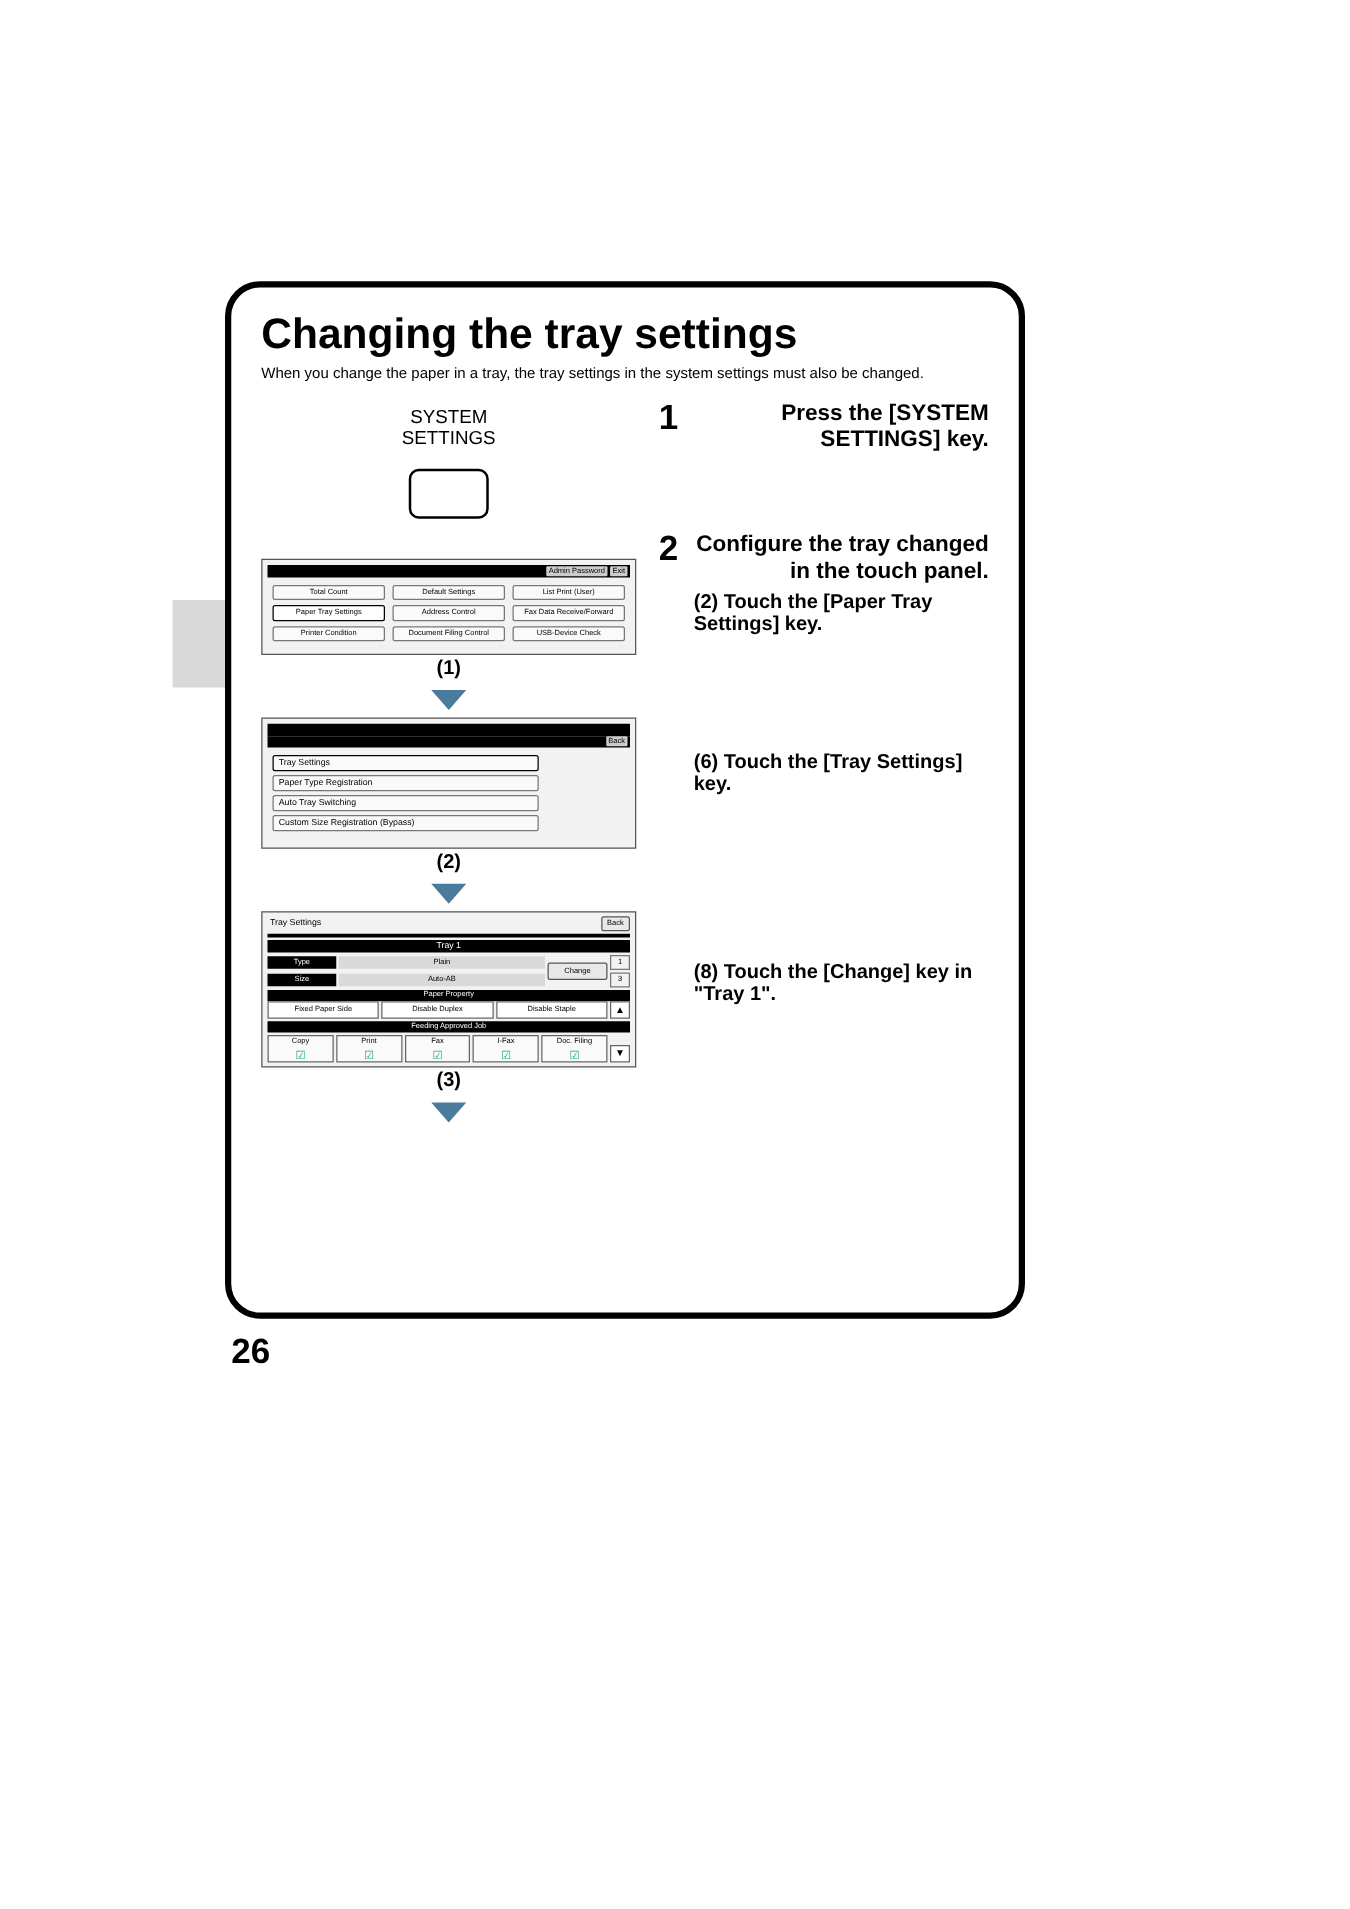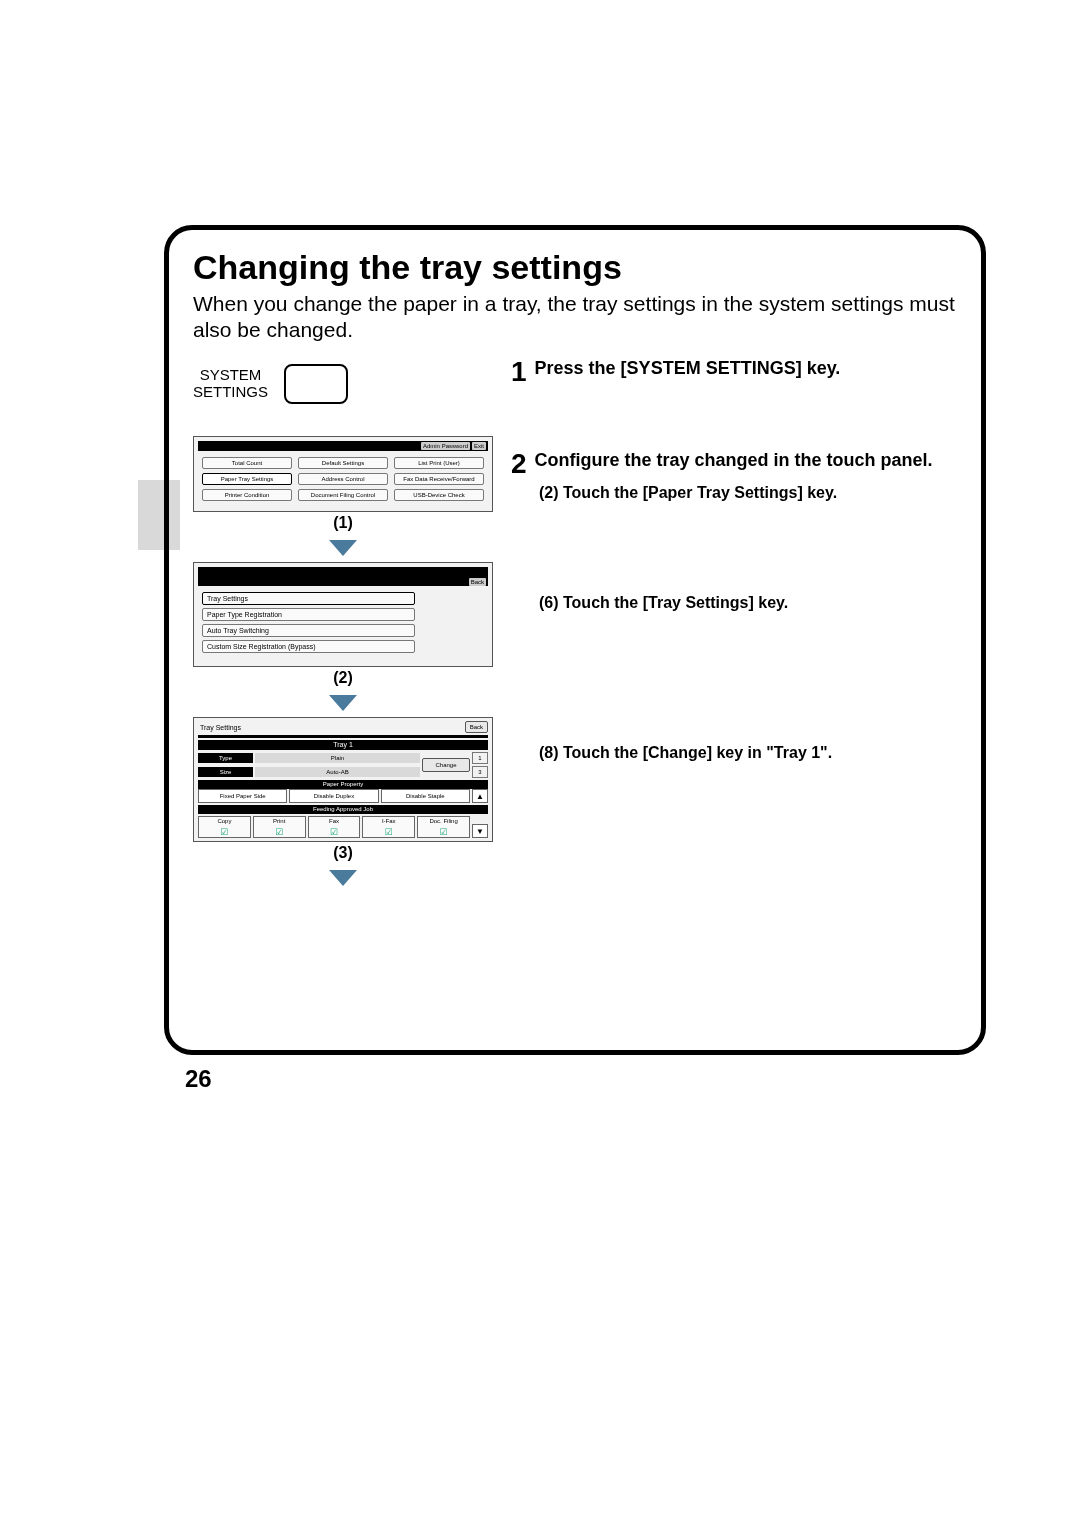--- a/index.html
+++ b/index.html
@@ -11,72 +11,72 @@
   }
   .page {
     width: 1080px;
     height: 1527px;
     position: relative;
     background: #fff;
     box-sizing: border-box;
   }
   .outer-frame {
     position: absolute;
-    left: 164px;
+    left: 180px;
     top: 225px;
-    width: 822px;
+    width: 640px;
     height: 830px;
     border: 5px solid #000;
     border-radius: 28px;
     box-sizing: border-box;
     padding: 18px 24px 20px 24px;
   }
   .side-tab {
     position: absolute;
     left: 138px;
     top: 480px;
     width: 42px;
     height: 70px;
     background: #d9d9d9;
   }
   .page-num {
     position: absolute;
     left: 185px;
     top: 1065px;
-    font-size: 24px;
+    font-size: 28px;
     font-weight: bold;
   }
   h1.title {
     margin: 0 0 4px 0;
     font-size: 34px;
     font-weight: bold;
   }
   .intro {
-    font-size: 21px;
+    font-size: 12px;
     line-height: 1.25;
     margin-bottom: 14px;
   }
   .columns {
     display: flex;
     gap: 18px;
   }
   .col-left {
     width: 300px;
   }
   .col-right {
     flex: 1;
   }
   .step-row { display:flex; gap:8px; margin-bottom:6px; }
   .step-num { font-size:28px; font-weight:bold; line-height:1; }
   .step-text { font-size:18px; font-weight:bold; line-height:1.15;text-align:right; }
   .sub-step { font-size:16px; font-weight:bold; margin-left:28px; margin-top:2px; } 
 
   
   .sys-key-wrap {
-    display:flex; flex-direction:row; align-items:center; gap:16px;
+    display:flex; flex-direction:column; align-items:center; gap:16px;
     margin-top:6px; margin-bottom:10px;
   }
   .sys-key-text { font-size:15px; text-align:center; line-height:1.1; }
   .sys-key { width:60px; height:36px; border:2px solid #000; border-radius:8px; }
 
   .arrow-down {
     width:0; height:0; margin:6px auto;
     border-left:14px solid transparent;
     border-right:14px solid transparent;
     border-top:16px solid #4a7a9c;

